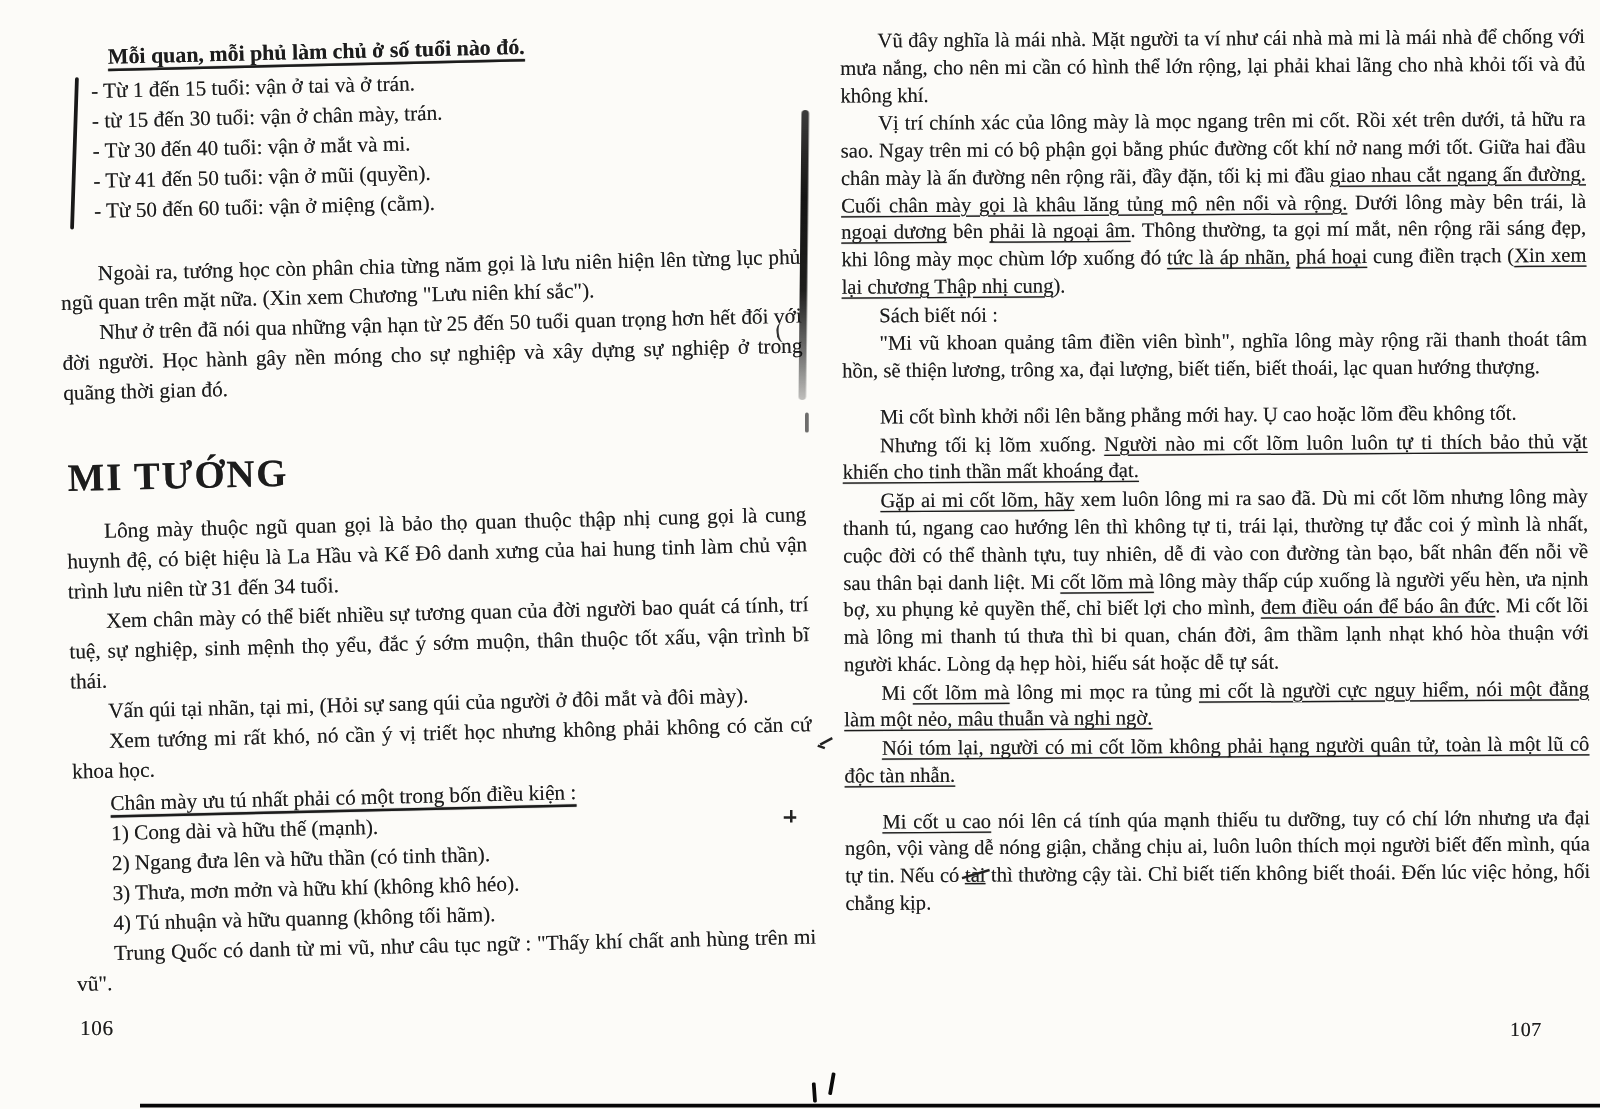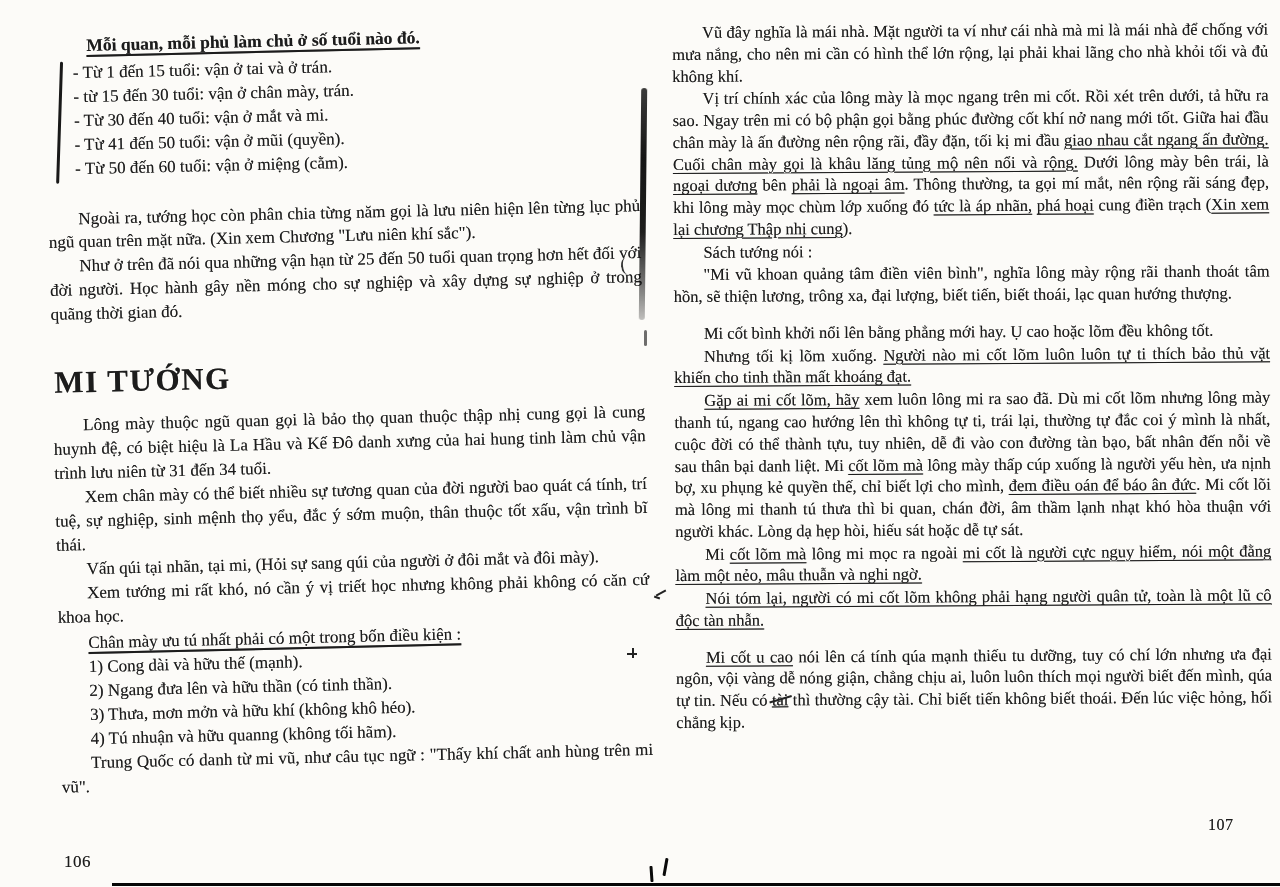--- a/index.html
+++ b/index.html
@@ -35,21 +35,21 @@
   .right-page p{margin:0 0 1px 0;}
   .blank-before{margin-top:15px !important;}
 
   .u{text-decoration:underline;text-underline-offset:3px;text-decoration-thickness:1.4px;}
   .s{position:relative;text-decoration:underline;}
   .s::after{content:'';position:absolute;left:-3px;right:-3px;top:40%;height:2px;
             background:#242424;transform:rotate(-16deg);}
 
   
   .pageno{position:absolute;font-size:17px;letter-spacing:.5px;}
-  .pageno-left{left:64px;top:852px;}
+  .pageno-left{left:64px;top:813px;}
   .pageno-right{left:1208px;top:816px;font-size:16px;}
 
   
   .gutter-smudge{position:absolute;left:640px;top:88px;width:6px;height:232px;
     background:linear-gradient(to bottom,rgba(5,5,5,.78),rgba(8,8,8,.95) 30%,rgba(5,5,5,.9) 62%,rgba(10,10,10,.55) 85%,rgba(10,10,10,.25));
     border-radius:3px;transform:rotate(.6deg);filter:blur(.45px);}
   .gutter-speck{position:absolute;left:644px;top:330px;width:3px;height:16px;background:rgba(15,15,15,.6);
     border-radius:2px;filter:blur(.4px);}
   .bottom-edge-line{position:absolute;left:112px;top:883px;width:1168px;height:3px;background:#060606;}
   .tick{position:absolute;width:3px;background:#0a0a0a;border-radius:1px;}
@@ -95,26 +95,26 @@
   <div class="cond-item">2) Ngang đưa lên và hữu thần (có tinh thần).</div>
   <div class="cond-item">3) Thưa, mơn mởn và hữu khí (không khô héo).</div>
   <div class="cond-item">4) Tú nhuận và hữu quanng (không tối hãm).</div>
 
   <p>Trung Quốc có danh từ mi vũ, như câu tục ngữ : "Thấy khí chất anh hùng trên  mi vũ".</p>
 </div>
 
 <div class="page right-page ink">
   <p><span>Vũ đây nghĩa là mái nhà. Mặt người ta ví như cái  nhà  mà  mi  là mái nhà để chống với mưa nắng, cho nên mi cần có hình thể lớn rộng, lại phải khai lãng cho nhà khỏi tối và đủ không khí.</span></p>
   <p><span>Vị trí chính xác của lông mày là mọc ngang trên mi cốt.  Rồi  xét trên dưới, tả hữu ra sao. Ngay trên mi có bộ phận gọi  bằng  phúc đường cốt khí nở nang mới tốt.  Giữa  hai  đầu  chân  mày  là  ấn đường nên rộng rãi, đầy đặn, tối kị mi đầu </span><span class="u">giao  nhau  cắt  ngang ấn đường.</span><span> </span><span class="u">Cuối chân mày gọi là khâu lăng tủng mộ nên nổi và rộng.</span><span> Dưới lông mày bên trái, là </span><span class="u">ngoại dương</span><span> bên </span><span class="u">phải  là  ngoại âm</span><span>. Thông thường, ta gọi mí mắt, nên rộng rãi sáng đẹp,  khi  lông mày mọc chùm lớp xuống đó </span><span class="u">tức là áp  nhãn,</span><span> </span><span class="u">phá  hoại</span><span> cung  điền trạch (</span><span class="u">Xin xem lại chương Thập nhị cung</span><span>).</span></p>
-  <p><span>Sách tướng nói :</span></p>
+  <p><span>Sách biết nói :</span></p>
   <p><span>"Mi vũ khoan quảng tâm điền viên bình", nghĩa lông mày  rộng  rãi thanh thoát tâm hồn, sẽ thiện lương, trông xa,  đại  lượng,  biết tiến, biết thoái, lạc quan hướng thượng.</span></p>
   <p class="blank-before"><span>Mi cốt bình khởi nổi lên bằng phẳng  mới  hay.  Ụ  cao  hoặc  lõm đều không tốt.</span></p>
   <p><span>Nhưng tối kị lõm xuống. </span><span class="u">Người nào mi cốt  lõm  luôn  luôn  tự  ti thích bảo thủ vặt khiến cho tinh thần mất khoáng đạt.</span></p>
   <p><span class="u">Gặp ai mi cốt lõm, hãy</span><span> xem luôn lông mi ra sao đã.  Dù  mi   cốt lõm nhưng lông mày thanh tú, ngang cao hướng lên thì không tự ti, trái lại, thường tự đắc coi ý mình là nhất, cuộc đời có thể thành tựu, tuy nhiên, dễ đi vào con đường tàn bạo, bất nhân đến nỗi về sau thân bại danh liệt. Mi </span><span class="u">cốt lõm mà</span><span> lông mày thấp cúp xuống là người yếu hèn, ưa nịnh bợ, xu phụng kẻ quyền thế, chỉ biết lợi cho mình, </span><span class="u">đem điều oán để báo ân đức</span><span>. Mi cốt lõi mà lông mi thanh tú thưa thì bi  quan,  chán  đời,  âm thầm lạnh nhạt khó hòa thuận với người khác.  Lòng  dạ  hẹp  hòi, hiếu sát hoặc dễ tự sát.</span></p>
-  <p><span>Mi </span><span class="u">cốt lõm mà</span><span> lông mi mọc ra ngoài  </span><span class="u">mi  cốt  là  người  cực  nguy hiểm, nói một đằng làm một nẻo, mâu thuẫn và nghi ngờ.</span></p>
+  <p><span>Mi </span><span class="u">cốt lõm mà</span><span> lông mi mọc ra tủng  </span><span class="u">mi  cốt  là  người  cực  nguy hiểm, nói một đằng làm một nẻo, mâu thuẫn và nghi ngờ.</span></p>
   <p style="position:relative;"><span class="pen-check"></span><span class="u">Nói tóm lại, người có mi cốt lõm không phải hạng người  quân  tử, toàn là một lũ cô độc tàn nhẫn.</span></p>
   <p class="blank-before"><span class="u">Mi cốt u cao</span><span> nói lên cá tính qúa mạnh thiếu tu dưỡng, tuy có  chí lớn nhưng ưa đại ngôn, vội vàng dễ  nóng  giận,  chẳng  chịu  ai, luôn luôn thích mọi người biết đến mình, qúa tự tin. Nếu  có </span><span class="s">tài</span><span> thì thường cậy tài. Chỉ biết  tiến  không  biết  thoái.  Đến  lúc việc hỏng, hối chẳng kịp.</span></p>
 </div>
 
 <div class="pageno pageno-left ink">106</div>
 <div class="pageno pageno-right ink">107</div>
 
 <div class="gutter-smudge"></div>
 <div class="gutter-speck"></div>
 <div class="bottom-edge-line"></div>

